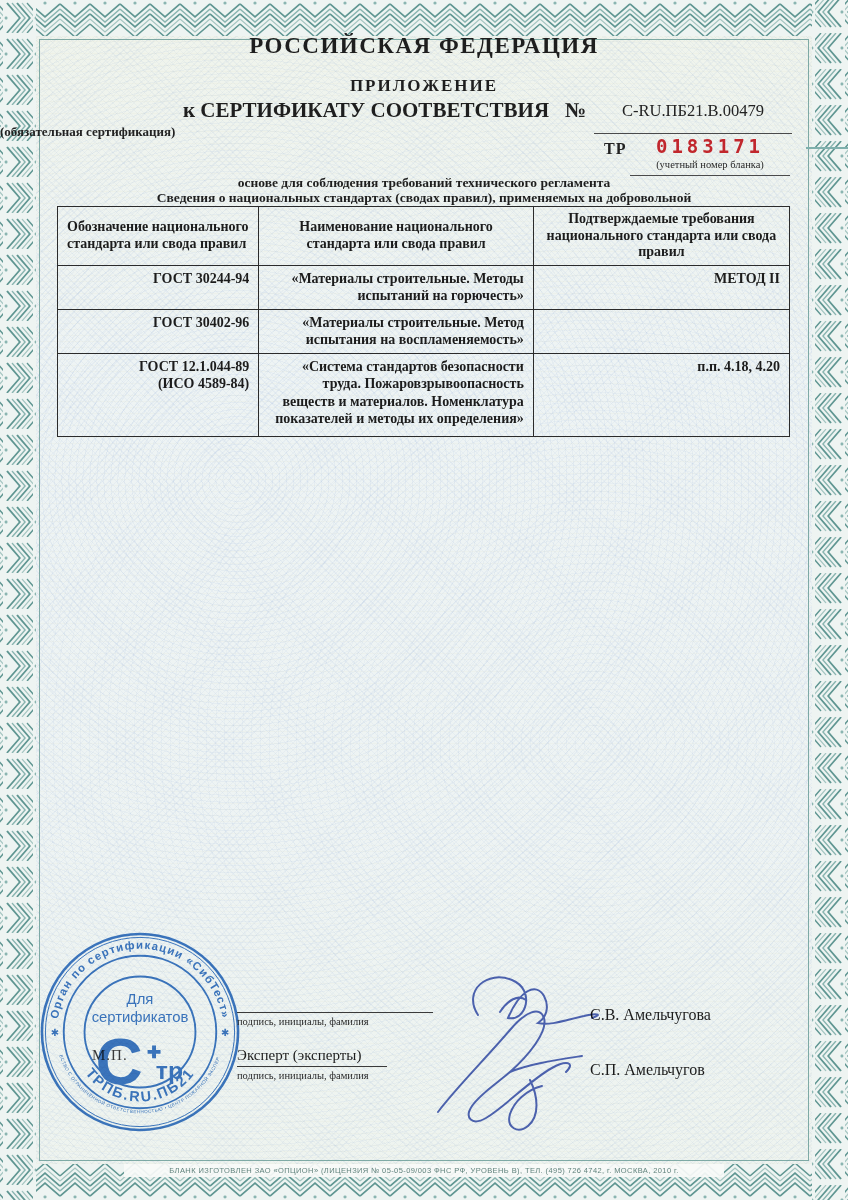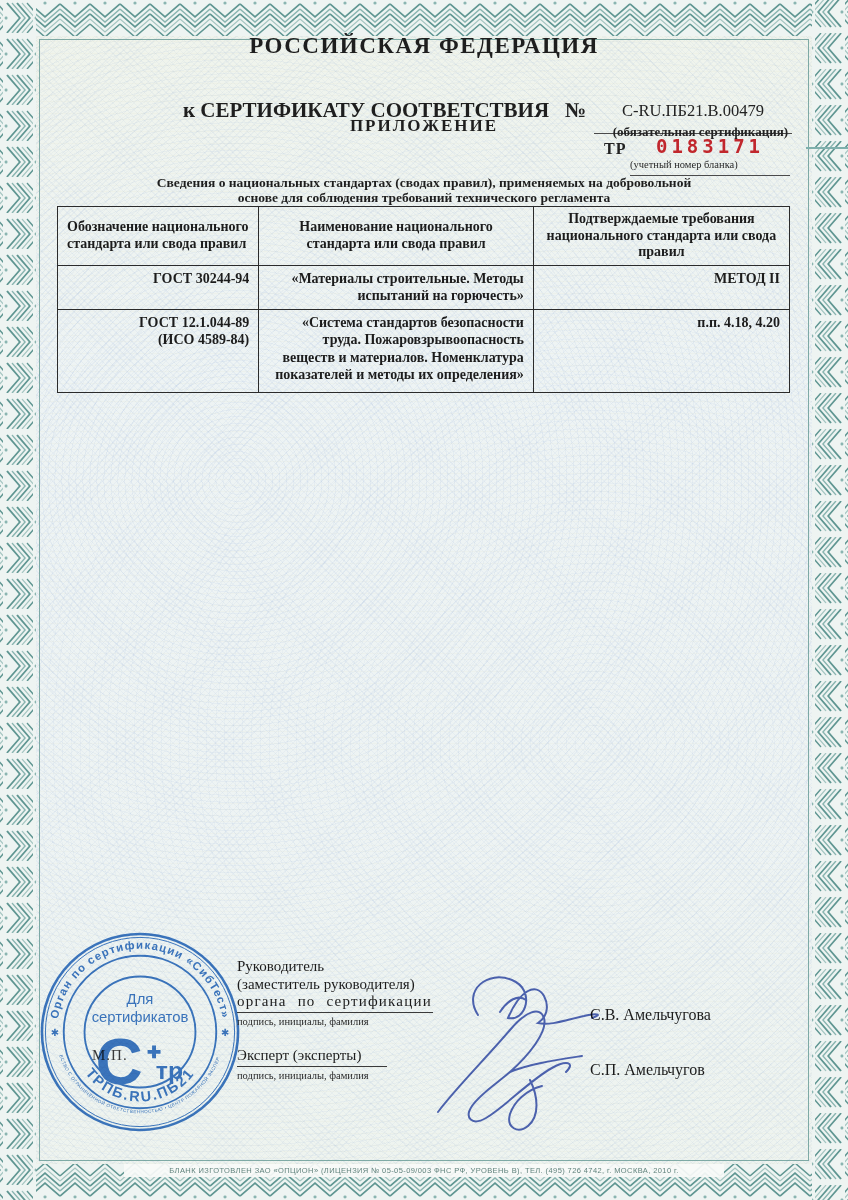--- a/index.html
+++ b/index.html
@@ -13,31 +13,31 @@
       repeating-radial-gradient(circle at 70% 62%, rgba(116,150,205,.08) 0 1px, transparent 1px 9px),
       repeating-linear-gradient(45deg, rgba(125,155,210,.10) 0 1px, transparent 1px 5px),
       repeating-linear-gradient(-45deg, rgba(125,155,210,.10) 0 1px, transparent 1px 5px),
       repeating-linear-gradient(0deg, rgba(205,190,120,.07) 0 1px, transparent 1px 6px);
   }
   .abs{position:absolute;}
   .border-strip{position:absolute; display:block;}
   .inner-frame{position:absolute; left:39px; top:39px; right:39px; bottom:39px;
     border:1.6px solid rgba(90,145,140,.75); pointer-events:none;}
   .country{left:0; right:0; top:33px; text-align:center; font-size:23px; font-weight:bold; letter-spacing:1.5px; color:#1e1e1e;}
-  .appendix{left:0; right:0; top:76px; text-align:center; font-size:17px; font-weight:bold; letter-spacing:2px; color:#1e1e1e;margin-top:40px;}
+  .appendix{left:0; right:0; top:76px; text-align:center; font-size:17px; font-weight:bold; letter-spacing:2px; color:#1e1e1e;}
   .cert-line{left:183px; top:98px; font-size:21px; font-weight:bold; color:#1e1e1e; white-space:nowrap;}
   .num-sign{left:565px; top:98px; font-size:21px; font-weight:bold;}
   .cert-number{left:594px; top:101px; width:198px; text-align:center; font-size:16.5px;
     border-bottom:1.2px solid #4a4a4a; padding-bottom:12px; white-space:nowrap;}
-  .cert-type{left:0; right:60px; top:124px; text-align:right; font-size:13px; font-weight:bold;}
+  .cert-type{left:0; right:60px; top:124px; text-align:left; font-size:13px; font-weight:bold;}
   .tr-label{left:604px; top:140px; font-size:16px; font-weight:bold; letter-spacing:1px;}
   .blank-number{left:630px; top:135px; width:160px; text-align:center;
     font-family:"DejaVu Sans Mono", monospace; font-size:19px; font-weight:bold; letter-spacing:4px;
     color:#c1272d; border-bottom:1.2px solid #4a4a4a; padding-bottom:18px;}
-  .blank-caption{left:630px; top:159px; width:160px; font-size:10.5px; color:#2a2a2a;}
+  .blank-caption{left:630px; top:159px; width:160px; text-align:center; font-size:10.5px; color:#2a2a2a;}
   .intro{left:0; right:0; top:175px; text-align:center; font-size:13.5px; font-weight:bold; line-height:15px; color:#1e1e1e;}
   table.std{position:absolute; left:57px; top:206px; width:733px; border-collapse:collapse; table-layout:fixed;
     font-size:14px; color:#1c1c1c;}
   table.std th, table.std td{border:1.4px solid #2b2b2b; padding:4px 9px; background:transparent;}
   table.std th{font-size:14px; font-weight:bold; line-height:16.5px; vertical-align:middle;}
   table.std th.c1{text-align:left;}
   table.std th.c2, table.std th.c3{text-align:center;}
   table.std td{vertical-align:top; text-align:right; line-height:17.5px;font-weight:bold;}
   .r1 td{height:34px;} .r2 td{height:33px;} .r3 td{height:74px;} .hrow th{height:46px;}
   .sig-label{left:237px; font-size:15px; line-height:17.5px; color:#1c1c1c;}
@@ -114,40 +114,45 @@
   <div class="abs country">РОССИЙСКАЯ ФЕДЕРАЦИЯ</div>
   <div class="abs appendix">ПРИЛОЖЕНИЕ</div>
   <div class="abs cert-line">к СЕРТИФИКАТУ СООТВЕТСТВИЯ</div>
   <div class="abs num-sign">№</div>
   <div class="abs cert-number">С-RU.ПБ21.В.00479</div>
   <div class="abs cert-type">(обязательная сертификация)</div>
   <div class="abs tr-label">ТР</div>
   <div class="abs blank-number">0183171</div>
   <div class="abs blank-caption">(учетный номер бланка)</div>
   <div class="abs intro">
+    <div>основе для соблюдения требований технического регламента</div>
     <div>Сведения о национальных стандартах (сводах правил), применяемых на добровольной</div>
-    <div>основе для соблюдения требований технического регламента</div>
   </div>
 
   <table class="std">
     <colgroup>
         <col style="width:27.5%">
         <col style="width:37.5%">
         <col style="width:35%">
       </colgroup>
     <tbody>
         <tr class="hrow">
       <th class="c1">Обозначение национального стандарта или свода правил</th>
       <th class="c2">Наименование национального стандарта или свода правил</th>
       <th class="c3">Подтверждаемые требования национального стандарта или свода правил</th>
     </tr>
     <tr class="r1">
       <td><span>ГОСТ 30244-94</span></td>
       <td>«Материалы строительные. Методы испытаний на горючесть»</td>
       <td>МЕТОД II</td>
+    </tr>
+    <tr class="r2">
+      <td><span>ГОСТ 30402-96</span></td>
+      <td>«Материалы строительные. Метод испытания на воспламеняемость»</td>
+      <td></td>
     </tr>
     <tr class="r3">
       <td>
         <div>ГОСТ 12.1.044-89</div>
         <div>(ИСО 4589-84)</div>
       </td>
       <td>«Система стандартов безопасности труда. Пожаровзрывоопасность веществ и материалов. Номенклатура показателей и методы их определения»</td>
       <td>п.п. 4.18, 4.20</td>
     </tr>
   </tbody>
@@ -180,25 +185,20 @@
     <text x="191" y="109" font-size="10" fill="#2e6fc2" text-anchor="middle">✱</text>
     <text x="105" y="77" font-family="Liberation Sans, sans-serif" font-size="15" fill="#2e6fc2" text-anchor="middle">Для</text>
     <text x="105" y="95" font-family="Liberation Sans, sans-serif" font-size="15" fill="#2e6fc2" text-anchor="middle">сертификатов</text>
     <g>
       <text x="60" y="157" font-family="Liberation Sans, sans-serif" font-size="66" font-weight="bold" fill="#2e6fc2">С</text>
       <text x="112" y="131" font-family="Liberation Sans, sans-serif" font-size="17" font-weight="bold" fill="#2e6fc2">✚</text>
       <text x="121" y="152" font-family="Liberation Sans, sans-serif" font-size="25" font-weight="bold" fill="#2e6fc2">тр</text>
     </g>
   </svg>
 
-  <div class="abs sig-label" style="top:958px">
-    <div>Руководитель</div>
-    <div>(заместитель руководителя)</div>
-    <div class="spread">органа по сертификации</div>
-  </div>
   <div class="sig-rule" style="left:237px; top:1012px; width:196px;"></div>
   <div class="abs sig-caption" style="top:1016px">подпись, инициалы, фамилия</div>
   <div class="abs sig-name" style="left:590px; top:1006px;">С.В. Амельчугова</div>
 
   <div class="abs sig-label" style="top:1047px">Эксперт (эксперты)</div>
   <div class="sig-rule" style="left:237px; top:1066px; width:150px;"></div>
   <div class="abs sig-caption" style="top:1070px">подпись, инициалы, фамилия</div>
   <div class="abs sig-name" style="left:590px; top:1061px;">С.П. Амельчугов</div>
 
   <svg class="abs signatures-svg" width="280" height="180" viewBox="0 0 280 180">

